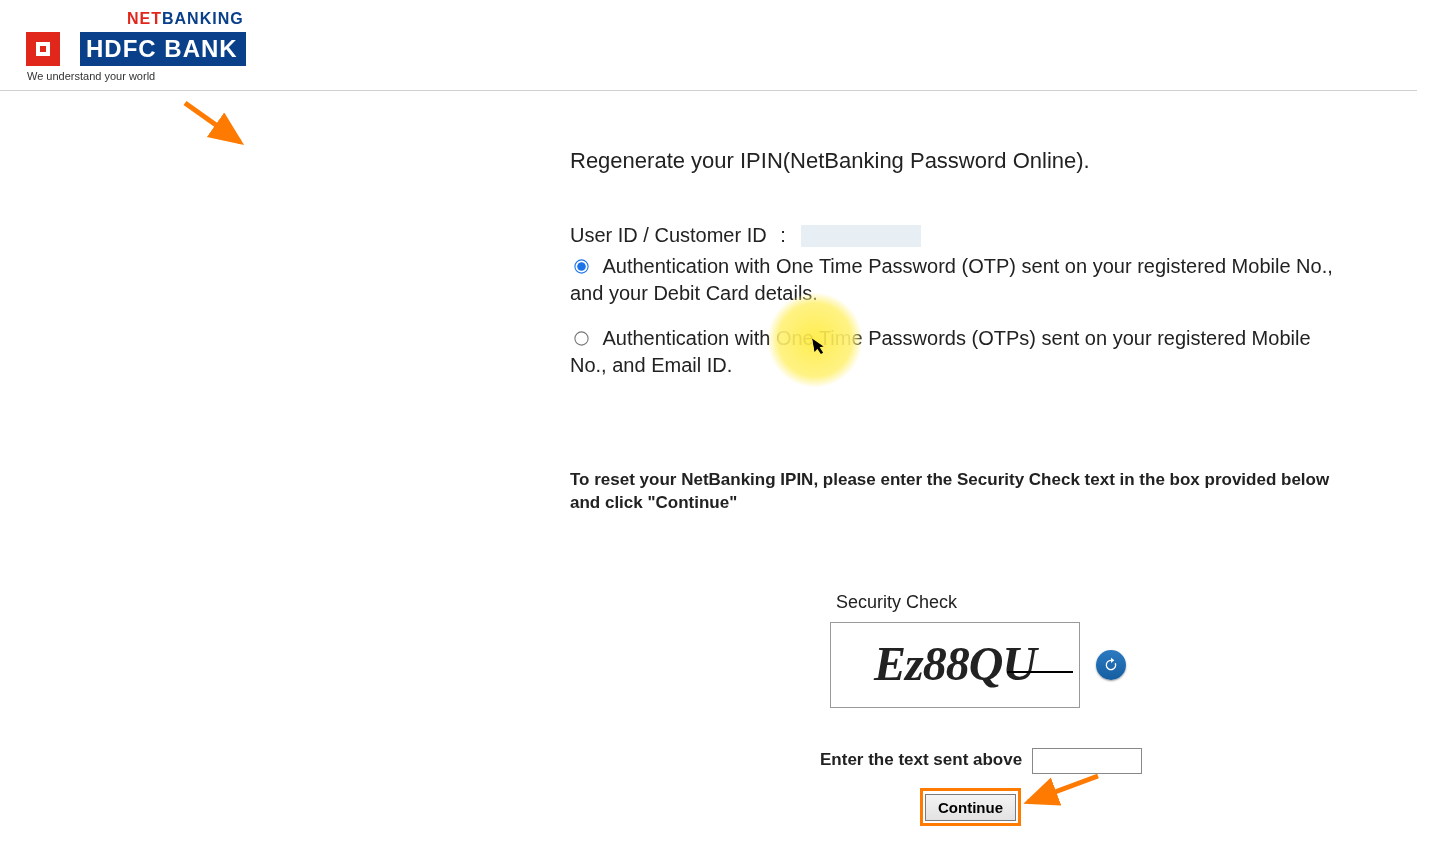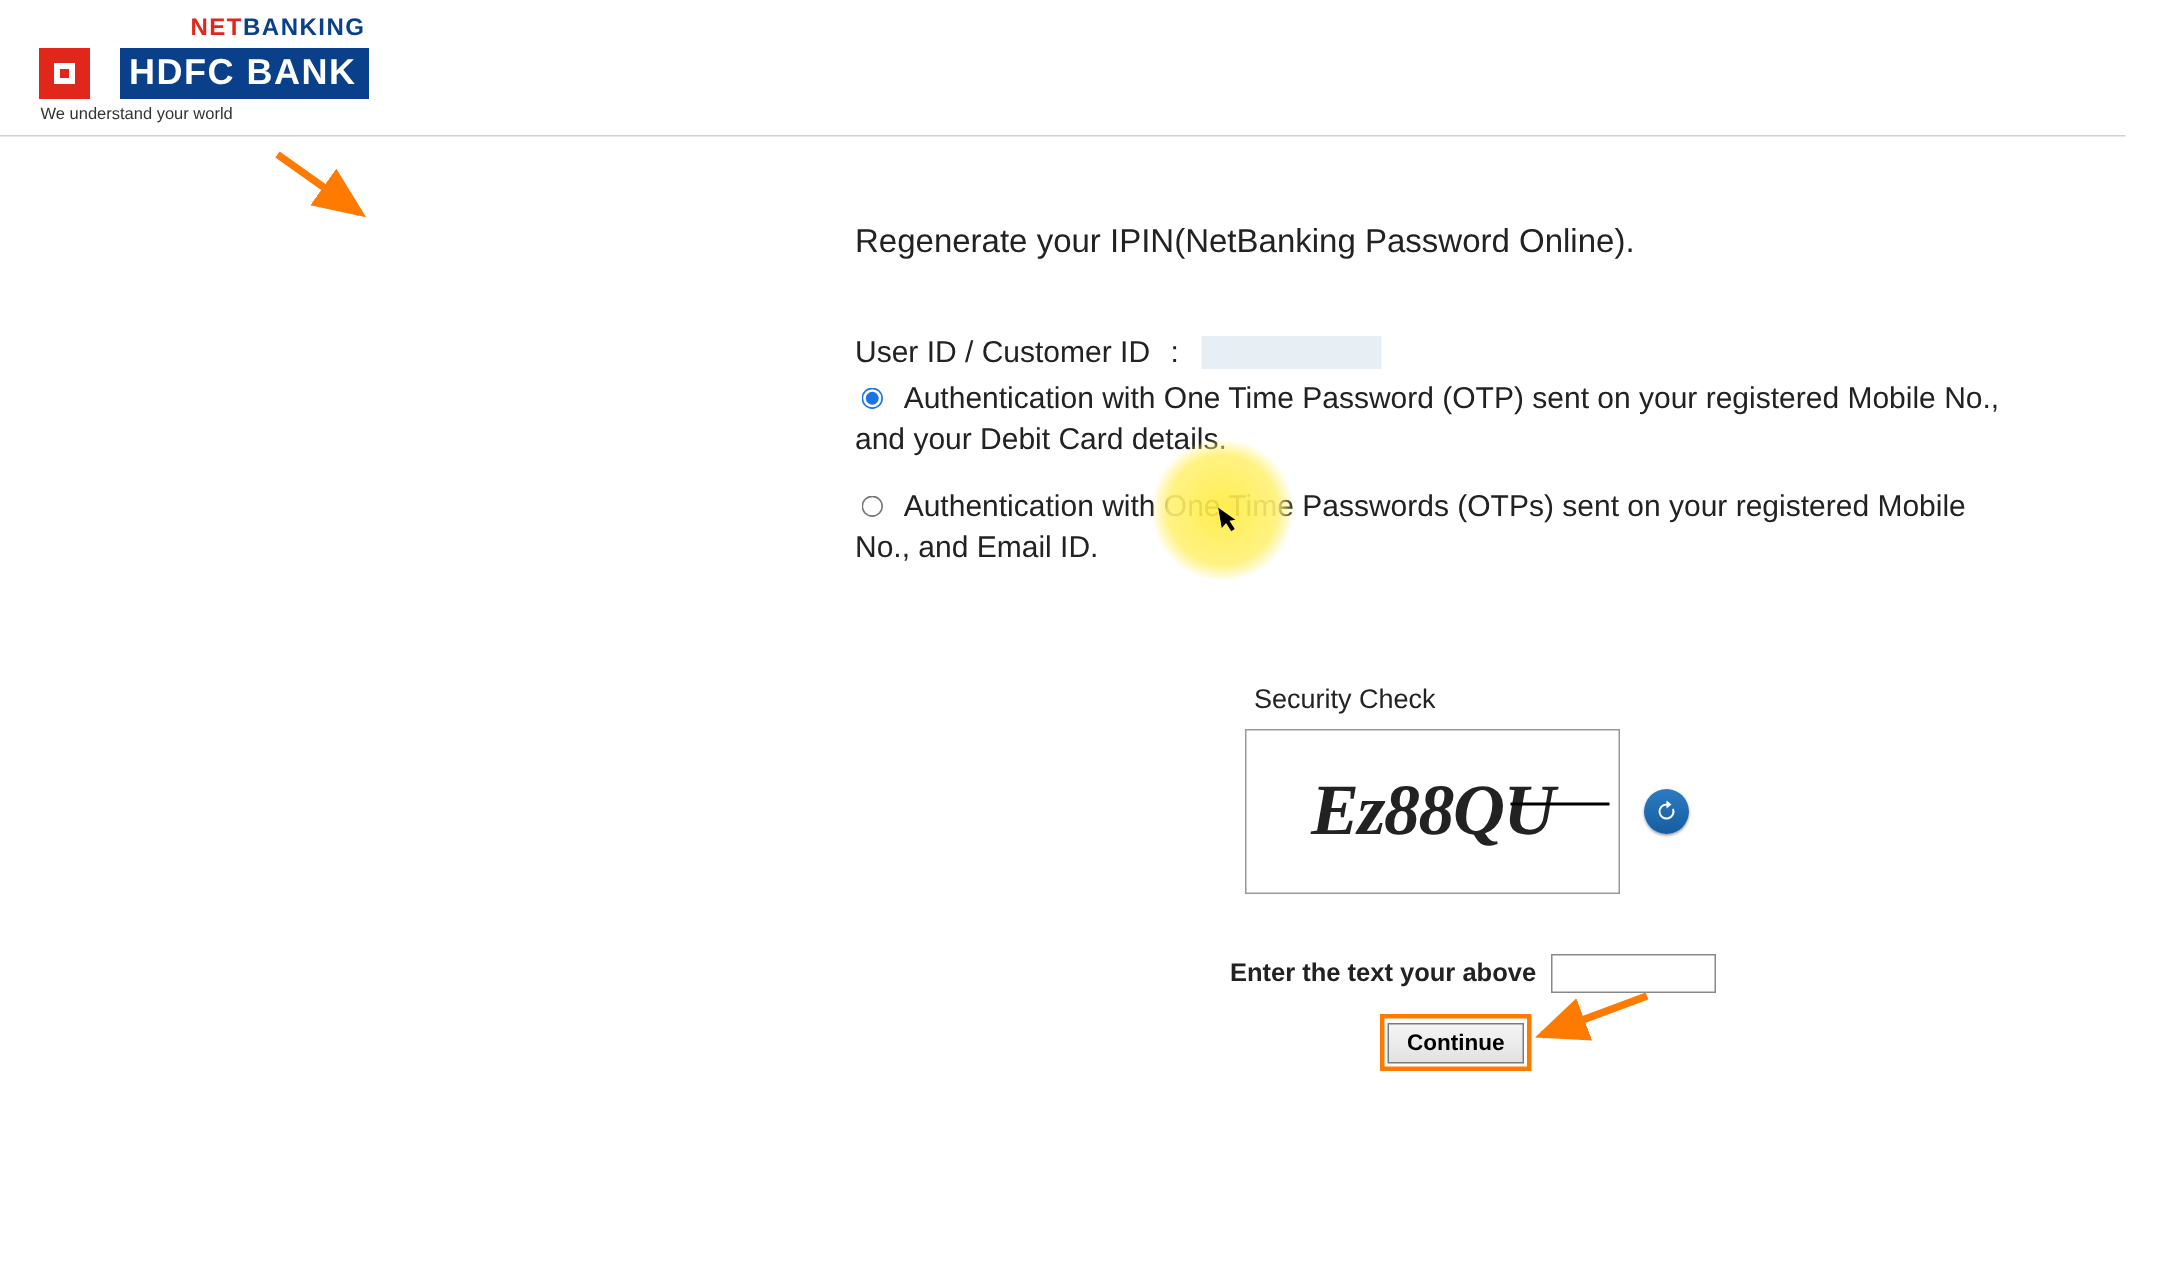--- a/index.html
+++ b/index.html
@@ -117,21 +117,21 @@
   }
 
   .security-block {
     margin-top: 75px;
     margin-left: 260px; 
   }
   .security-title { font-weight: normal; font-size: 18px; margin-bottom: 8px; margin-left: 6px; }
 
   .captcha-row { display: flex; align-items: center; gap: 16px; }
   .captcha-box {
-    width: 250px; height: 110px;
+    width: 250px; height: 86px;
     border: 1px solid #999;
     display: flex; align-items: center; justify-content: center;
     font-family: "Times New Roman", serif;
     font-size: 48px;
     font-weight: 900;
     font-style: italic;
     letter-spacing: -1px;
     position: relative;
     overflow: hidden;
   }
@@ -233,20 +233,21 @@
 
     
     <div class="highlight-spot" style="left:198px; top:-32px;"></div>
     <div class="cursor-ptr" style="left:244px; top:12px;">
       <svg width="14" height="18" viewBox="0 0 14 18">
           <path d="M0 0 L0 14 L3.5 11 L6 17 L8.5 16 L6 10 L10 10 Z" fill="#000"></path>
         </svg>
     </div>
   </div>
 
+  <div class="security-note">To reset your NetBanking IPIN, please enter the Security Check text in the box provided below and click "Continue"</div>
 
   <div class="security-block">
     <div class="security-title">Security Check</div>
     <div class="captcha-row">
       <div class="captcha-box">Ez88QU</div>
       <div class="refresh-btn">
         <svg viewBox="0 0 24 24">
           <path fill="#fff" d="M12 4a8 8 0 1 0 7.4 4.9l-1.9.8A6 6 0 1 1 12 6v3l5-4-5-4v3z"></path>
         </svg>
       </div>
@@ -257,21 +258,21 @@
         <defs>
           <marker id="ah1" markerWidth="10" markerHeight="10" refX="6" refY="3" orient="auto">
             <path d="M0,0 L7,3 L0,6 Z" fill="#ff7a00"></path>
           </marker>
         </defs>
         <line x1="5" y1="5" x2="60" y2="44" stroke="#ff7a00" stroke-width="5" marker-end="url(#ah1)"></line>
       </svg>
     </div>
 
     <div class="enter-row">
-      <span class="enter-label">Enter the text your above</span>
+      <span class="enter-label">Enter the text sent above</span>
       <input class="captcha-input" type="text" value="" style="">
     </div>
 
     <div class="continue-row">
       <span class="orange-outline">
         <button class="continue-btn">Continue</button>
       </span>
 
       
       <div class="arrow" style="left:100px; top:-18px;">

